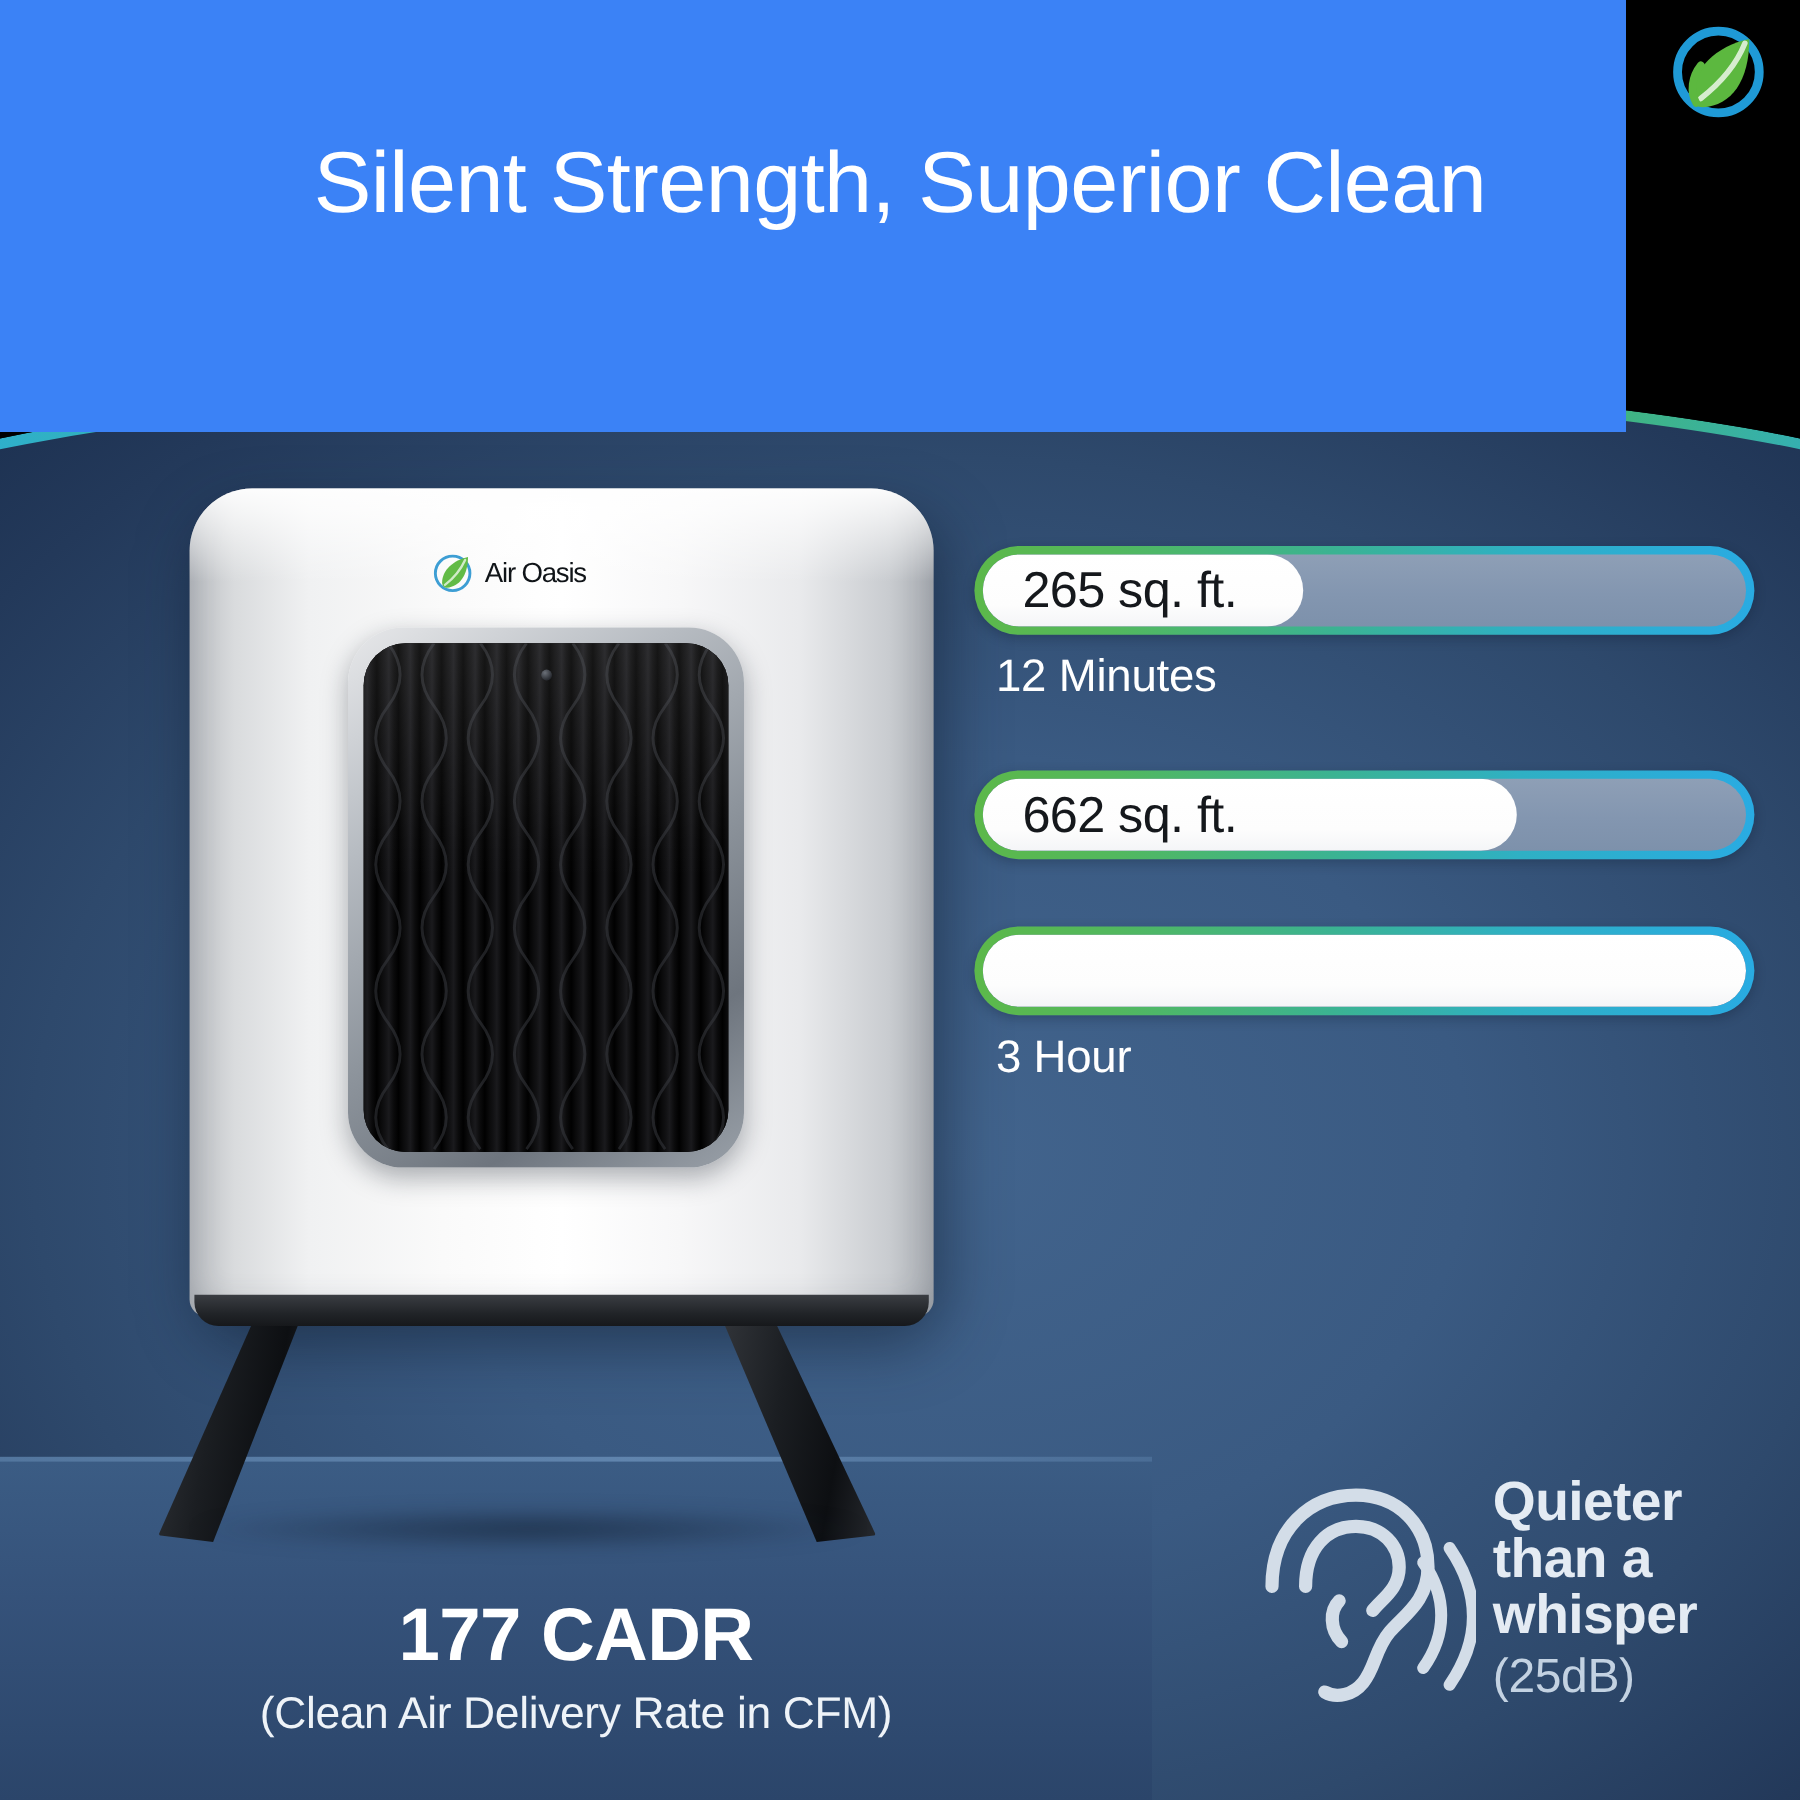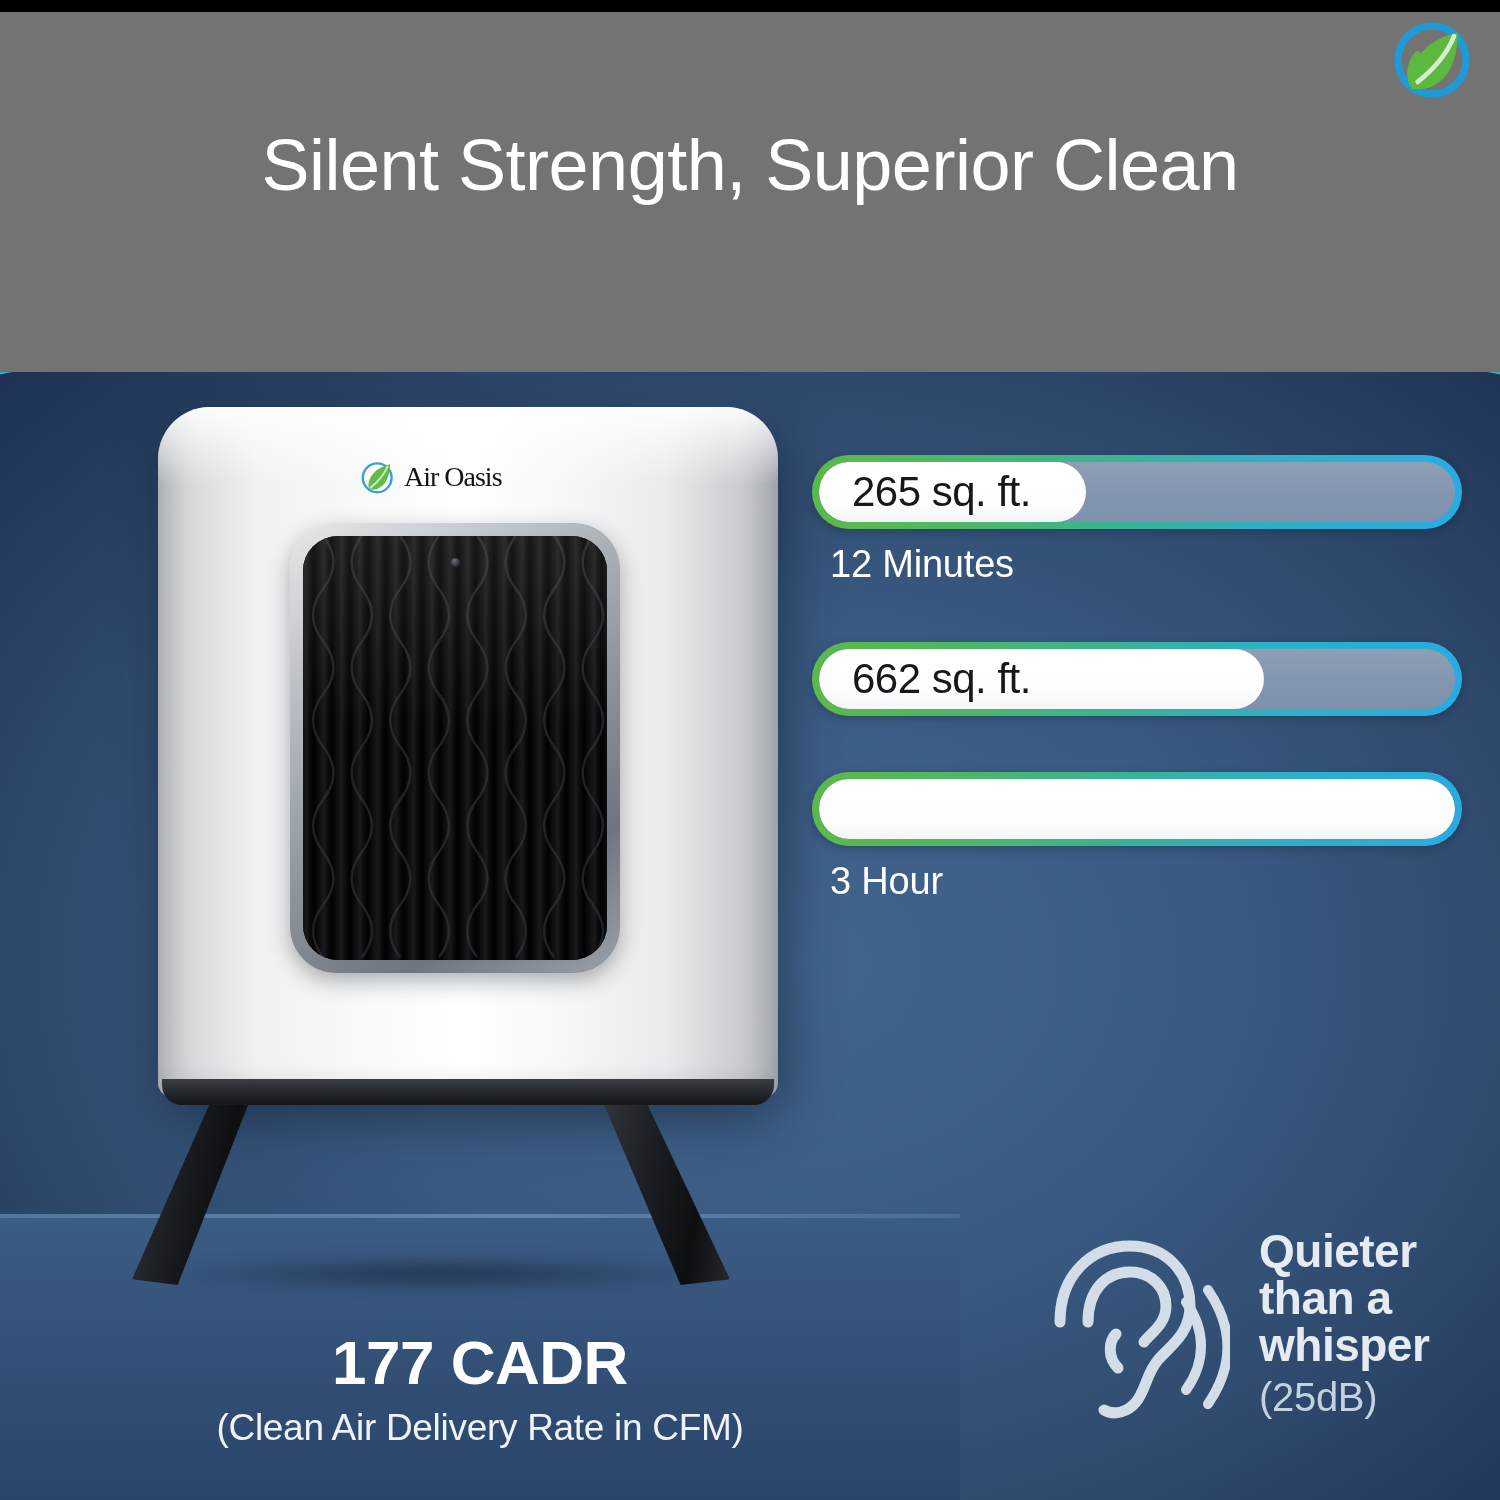--- a/index.html
+++ b/index.html
@@ -8,22 +8,22 @@
     font-family:"Liberation Sans", sans-serif;
     background:#000;
     overflow:hidden;
     position:relative;
   }
 
   #stage { position:absolute; inset:0; width:1500px; height:1500px; overflow:hidden; }
 
   
   .header {
-    position:absolute; left:0; top:12px; width:1500px; height:360px;
-    background:#737373; z-index:2;
+    position:absolute; left:0; top:0; width:1355px; height:360px;
+    background:#3b82f6; z-index:2;
   }
   .headline {
     position:absolute; left:0; top:112px; width:1500px;
     text-align:center; color:#fff;
     font-size:72px; font-weight:400; letter-spacing:-0.5px;
     white-space:nowrap;
   }
   .brand-mark {
     position:absolute; right:22px; top:14px;
     width:92px; height:92px; z-index:5;
@@ -94,23 +94,23 @@
     border-radius:0 0 20px 20px;
     background:linear-gradient(180deg,#3a3d42 0%,#212428 60%,#16181b 100%);
   }
 
   .logo-plate {
     position:absolute; left:238px; top:58px; width:240px; height:48px;
     display:flex; align-items:center; gap:6px;
   }
   .logo-leaf { width:40px; height:40px; flex:0 0 40px; }
   .logo-word {
-    font-size:28px; font-weight:400; color:#101418;
+    font-size:23px; font-weight:400; color:#101418;
     letter-spacing:-1px; white-space:nowrap;
-    font-family:Liberation Serif, serif;
+    font-family:Liberation Sans, sans-serif;
   }
 
   .grille-frame {
     position:absolute; left:170px; top:128px; width:330px; height:450px;
     border-radius:46px;
     background:linear-gradient(145deg,#e7e8ea 0%,#b7bcc2 28%,#8d949c 55%,#6e757e 78%,#9aa1a9 100%);
     padding:13px;
     box-shadow:0 8px 22px rgba(20,28,40,.35);
   }
   .grille {
@@ -197,21 +197,21 @@
   }
   .cadr-sub {
     margin-top:12px;
     font-size:37px; font-weight:400; color:#eef3f8;
     letter-spacing:-0.3px;
   }
 
   
   .quiet {
     position:absolute; left:1030px; top:1222px; width:460px; height:240px;
-    z-index:4; display:flex; align-items:flex-start; gap:29px;
+    z-index:4; display:flex; align-items:flex-start; gap:14px;
   }
   .ear-icon { flex:0 0 200px; width:200px; height:215px; margin-top:8px; }
   .quiet-text { padding-top:6px; }
   .quiet-line {
     font-size:46px; font-weight:700; color:#e4ebf3;
     line-height:1.02; letter-spacing:-0.5px;
   }
   .quiet-db {
     margin-top:6px;
     font-size:40px; font-weight:400; color:#c3d2e2;

